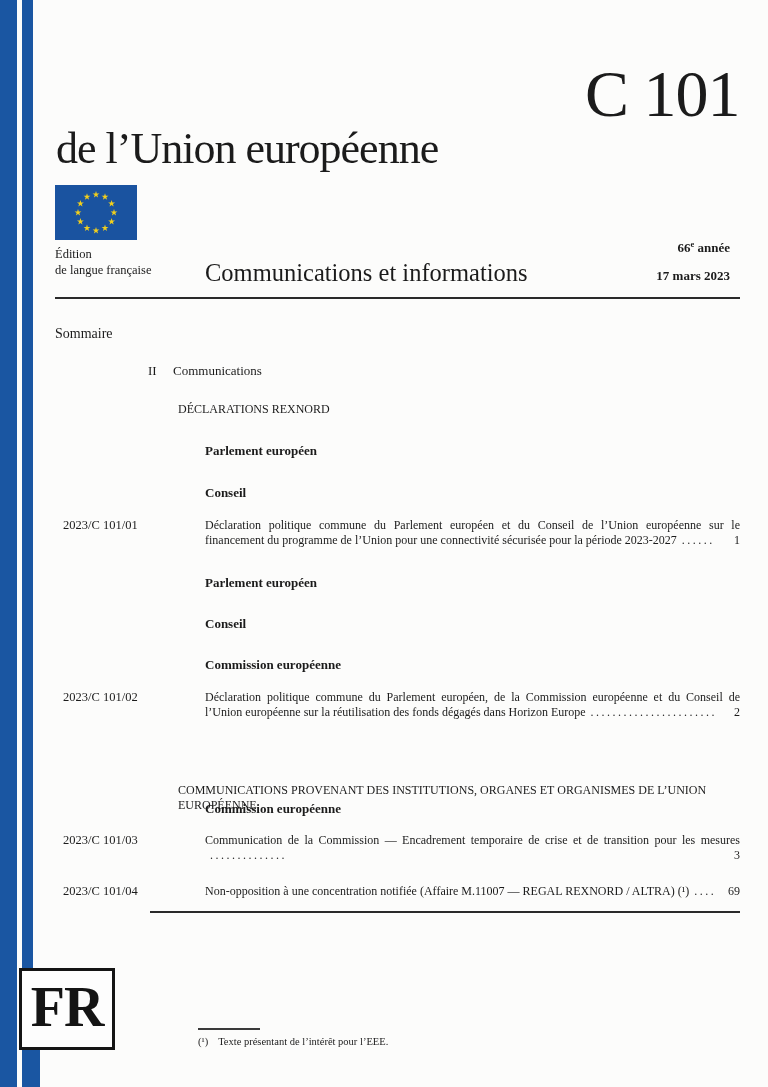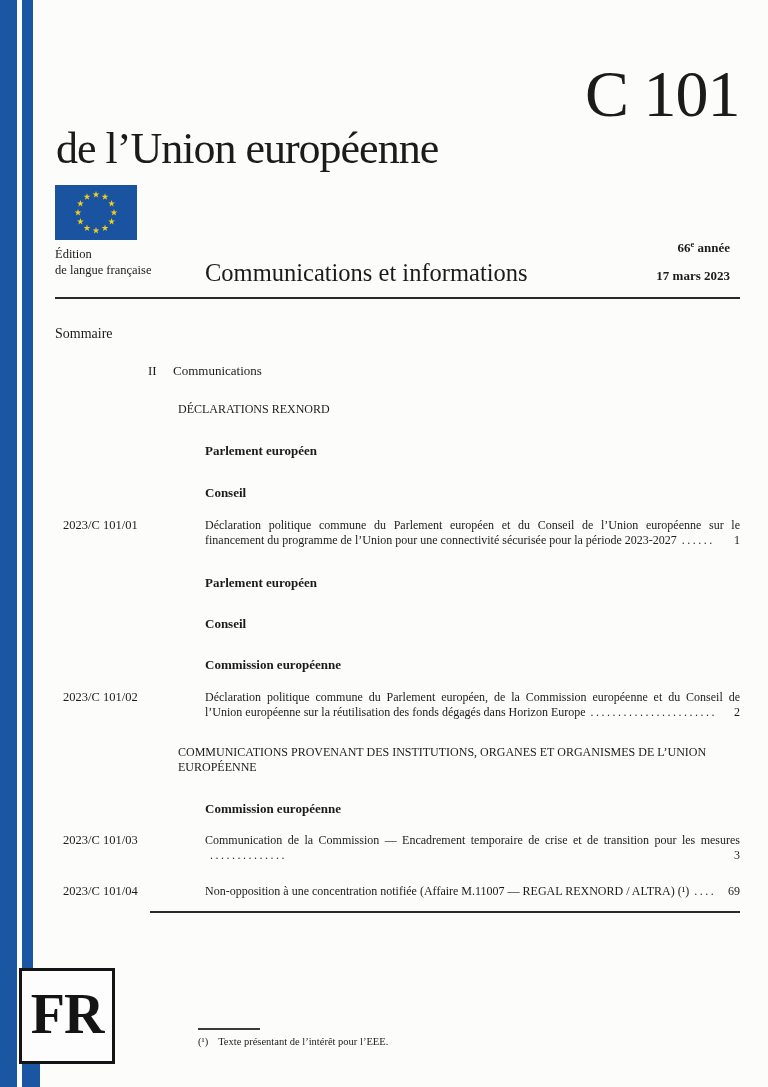--- a/index.html
+++ b/index.html
@@ -40,21 +40,21 @@
   .entry-ref{position:absolute;left:0;top:0;font-size:12.5px;white-space:nowrap;margin-left:8px;}
   .entry-body{margin-left:150px;position:relative;}
   .eline-just{text-align:justify;text-align-last:justify;}
   .eline-last{display:flex;align-items:baseline;padding-right:26px;position:relative;}
   .ltext{white-space:nowrap;flex:0 0 auto;}
   .leader{flex:1 1 auto;overflow:hidden;white-space:nowrap;margin-left:5px;letter-spacing:2.5px;color:#2c2c2c;}
   .pagenum{position:absolute;right:0;bottom:0;text-align:right;}
   .rule-bottom{position:absolute;left:150px;top:911px;width:590px;height:2px;background:#2a2a2a;}
 
   
-  .fr-box{position:absolute;left:19px;top:968px;width:96px;height:96px;background:#fdfdfd;
+  .fr-box{position:absolute;left:19px;top:968px;width:96px;height:82px;background:#fdfdfd;
     border:3px solid #141414;box-sizing:border-box;z-index:3;
     display:flex;align-items:center;justify-content:center;}
   .fr-box span{font-size:56px;font-weight:bold;letter-spacing:-1px;color:#141414;line-height:1;padding-bottom:4px;}
 
   
   .fn-rule{position:absolute;left:198px;top:1028px;width:62px;height:2px;background:#3a3a3a;}
   .footnote{position:absolute;left:198px;top:1036px;font-size:10.5px;white-space:nowrap;}
   .fn-marker{margin-right:10px;}
 </style>
 </head>
@@ -129,21 +129,21 @@
     <div class="entry-body">
       <div class="eline-just">Déclaration politique commune du Parlement européen, de la Commission européenne et du Conseil de</div>
       <div class="eline-last">
         <span class="ltext">l’Union européenne sur la réutilisation des fonds dégagés dans Horizon Europe</span>
         <span class="leader">.................................</span>
         <span class="pagenum">2</span>
       </div>
     </div>
   </div>
 
-  <div class="caps" style="top:745px">
+  <div class="caps" style="top:783px">
     <div>COMMUNICATIONS PROVENANT DES INSTITUTIONS, ORGANES ET ORGANISMES DE L’UNION</div>
     <div>EUROPÉENNE</div>
   </div>
 
   <div class="bold-h" style="top:801px">Commission européenne</div>
 
   <div class="entry" style="top:833px">
     <div class="entry-ref">2023/C 101/03</div>
     <div class="entry-body">
       <div class="eline-just">Communication de la Commission — Encadrement temporaire de crise et de transition pour les mesures</div>

